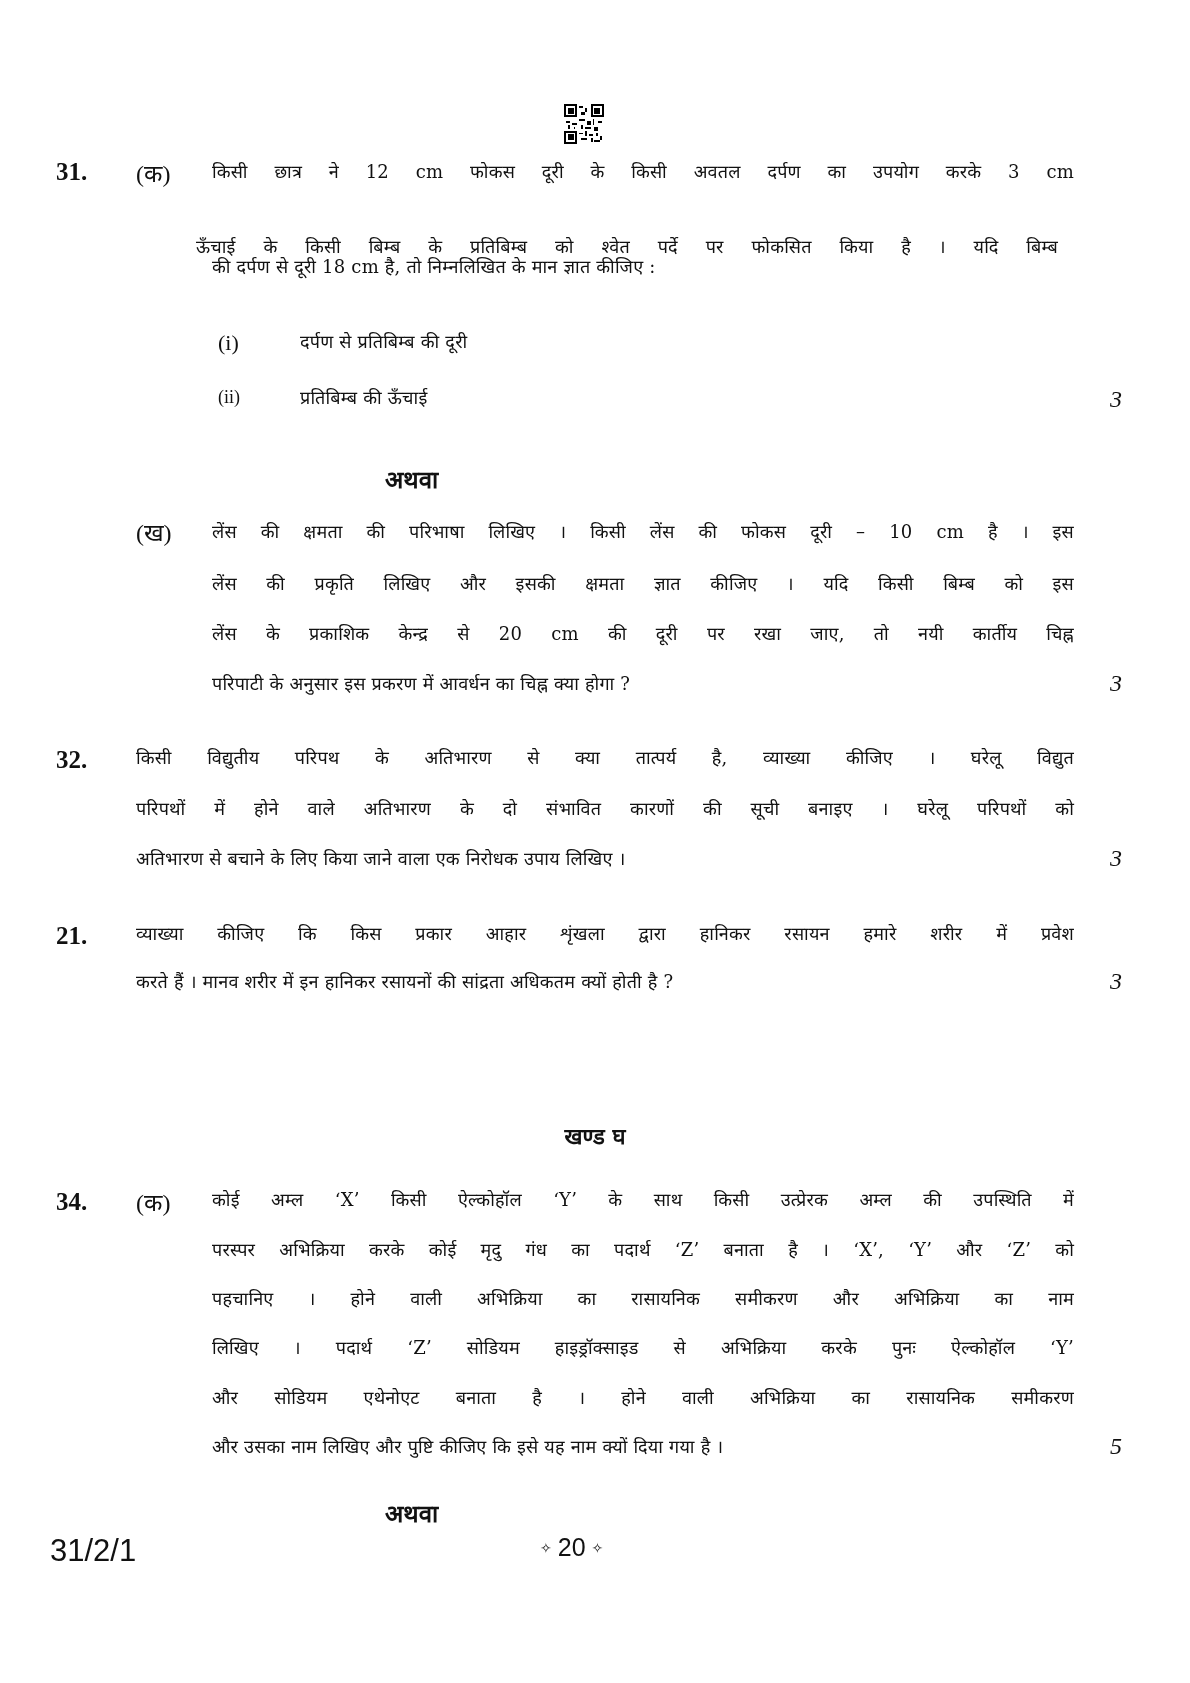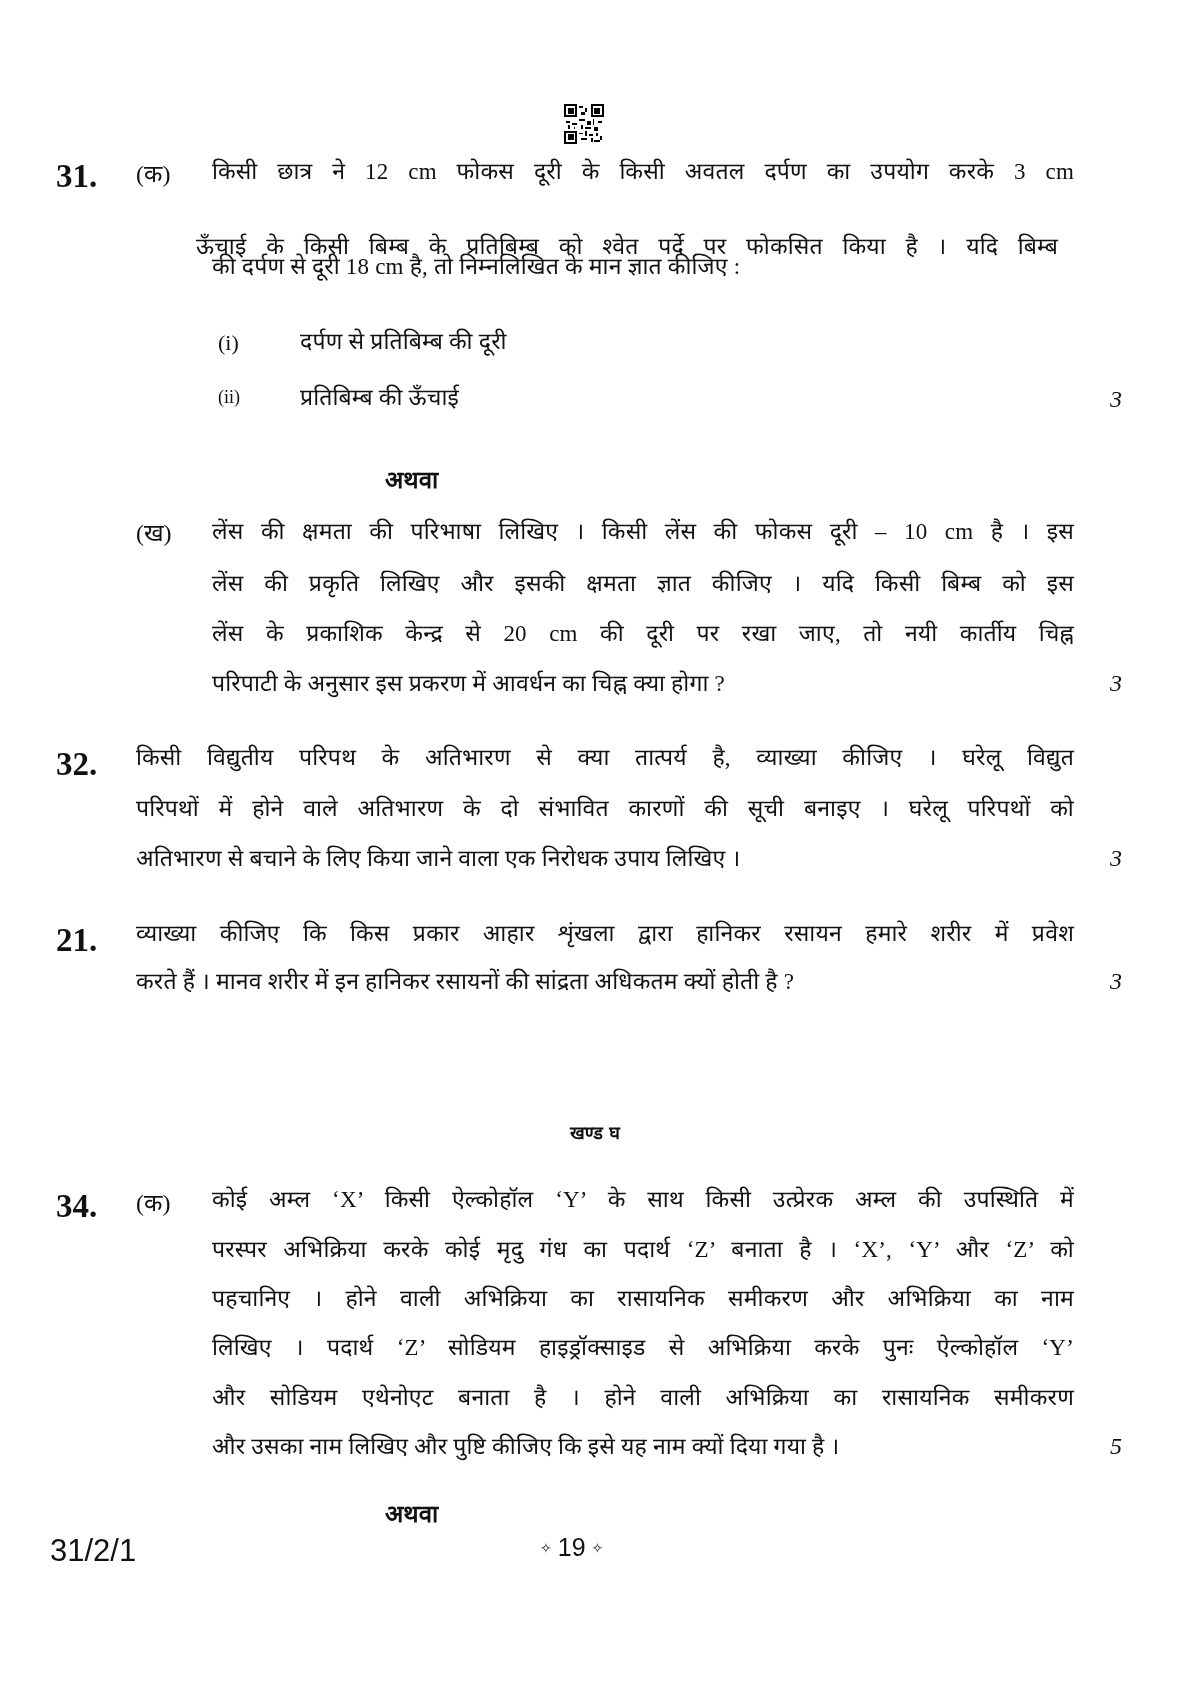--- a/index.html
+++ b/index.html
@@ -15,51 +15,50 @@
       color: #111111;
       font-family: "DejaVu Serif", "Liberation Serif", serif;
     }
     .abs { position: absolute; }
     .qr {
       left: 564px; top: 104px; width: 40px; height: 40px;
     }
     .qnum {
       font-family: "Liberation Serif", "DejaVu Serif", serif;
       font-weight: bold;
-      font-size: 33px;
+      font-size: 25px;
     }
     .label {
       font-family: "Liberation Serif", "DejaVu Serif", serif;
       font-size: 24px;
     }
     .line {
-      font-size: 23px;
+      font-size: 18px;
       line-height: 28px;
       white-space: nowrap;
       letter-spacing: 0.2px;
-      font-family: Liberation Serif, serif;
     }
     .justify {
       text-align: justify;
       text-align-last: justify;
       white-space: normal;
     }
     .marks {
       font-family: "Liberation Serif", "DejaVu Serif", serif;
       font-style: italic;
       font-size: 24px;
       left: 1110px;
     }
     .athva {
       font-weight: bold;
       font-size: 24px;
     }
     .section-title {
       font-weight: bold;
-      font-size: 18px;
+      font-size: 22px;
       left: 0; width: 1190px; text-align: center;
     }
     .footer-code {
       font-family: "Liberation Sans", "DejaVu Sans", sans-serif;
       font-size: 31px;
       left: 50px; top: 1533px;
     }
     .footer-page {
       font-family: "Liberation Sans", "DejaVu Sans", sans-serif;
       font-size: 25px;
@@ -158,15 +157,15 @@
 <div class="abs line justify" style="left:212px; top:1334px; width:862px;">लिखिए । पदार्थ ‘Z’ सोडियम हाइड्रॉक्साइड से अभिक्रिया करके पुनः ऐल्कोहॉल ‘Y’</div>
 <div class="abs line justify" style="left:212px; top:1384px; width:862px;">और सोडियम एथेनोएट बनाता है । होने वाली अभिक्रिया का रासायनिक समीकरण</div>
 <div class="abs line" style="left:212px; top:1433px;">और उसका नाम लिखिए और पुष्टि कीजिए कि इसे यह नाम क्यों दिया गया है ।</div>
 <div class="abs marks" style="top:1433px;">5</div>
 
 <div class="abs athva" style="left:385px; top:1496px;">अथवा</div>
 
 <div class="abs footer-code">31/2/1</div>
 <div class="abs footer-page">
   <span class="diamond">✧</span>
-  <span>19</span>
+  <span>20</span>
   <span class="diamond">✧</span>
 </div>
 
 </body></html>

